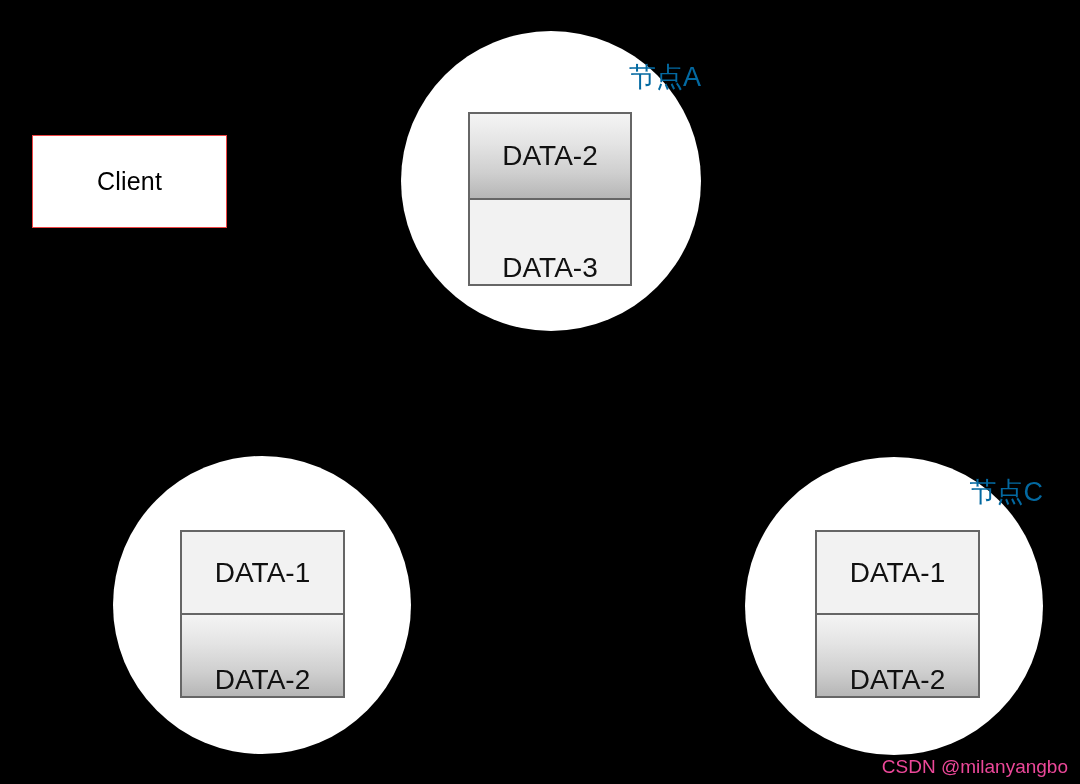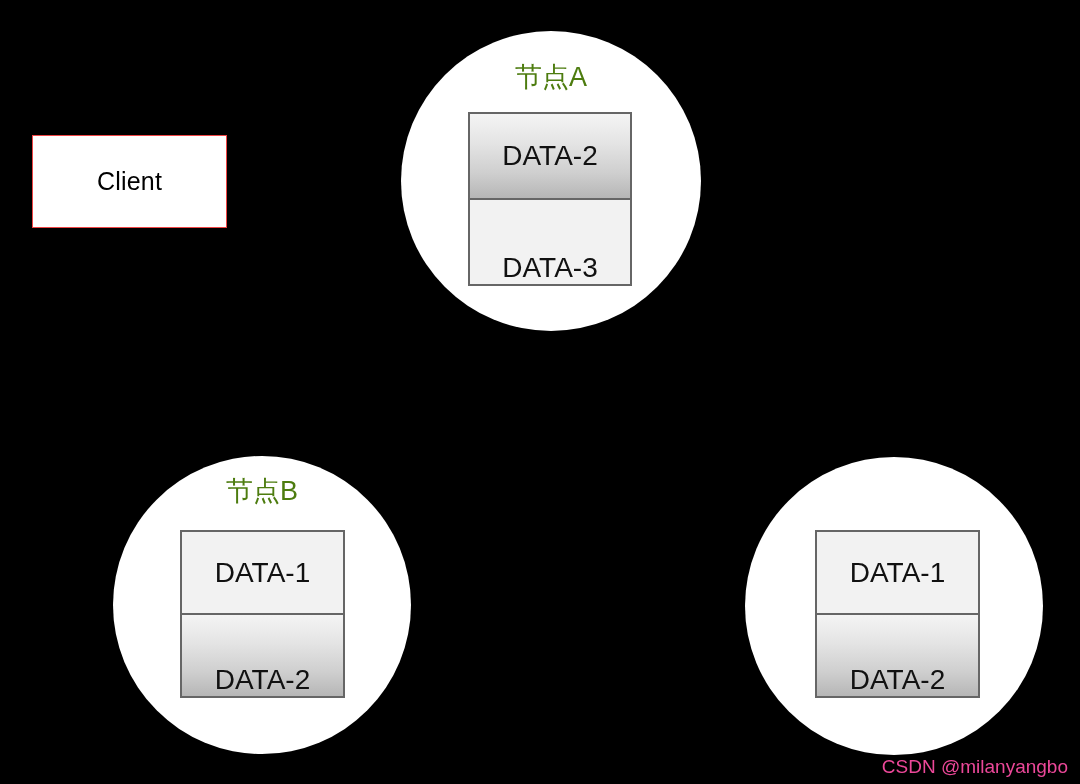--- a/index.html
+++ b/index.html
@@ -41,23 +41,23 @@
   
   .node {
     position: absolute;
     border-radius: 50%;
     background: #ffffff;
   }
   .node-title {
     position: absolute;
     left: 0;
     right: 0;
-    text-align: center;
+    text-align: right;
     font-size: 27px;
-    color: #4d7c0f;
+    color: #0369a1;
     line-height: 1;
   }
 
   
   .data-stack {
     position: absolute;
     border: 2px solid #666666;
     box-sizing: border-box;
     background: #f2f2f2;
     display: flex;
@@ -108,32 +108,32 @@
       <div class="data-cell cell-highlight">
         <span>DATA-2</span>
       </div>
       <div class="data-cell cell-plain">
         <span>DATA-3</span>
       </div>
     </div>
   </div>
 
   <div class="node" style="left:113px; top:456px; width:298px; height:298px;">
-    <div class="node-title" style="top:22px;">节点B</div>
     <div class="data-stack" style="left:67px; top:74px; width:165px; height:168px;">
       <div class="data-cell cell-plain">
         <span>DATA-1</span>
       </div>
       <div class="data-cell cell-highlight">
         <span>DATA-2</span>
       </div>
     </div>
   </div>
 
   <div class="node" style="left:745px; top:457px; width:298px; height:298px;">
+    <div class="node-title" style="top:22px;">节点C</div>
     <div class="data-stack" style="left:70px; top:73px; width:165px; height:168px;">
       <div class="data-cell cell-plain">
         <span>DATA-1</span>
       </div>
       <div class="data-cell cell-highlight">
         <span>DATA-2</span>
       </div>
     </div>
   </div>
 

